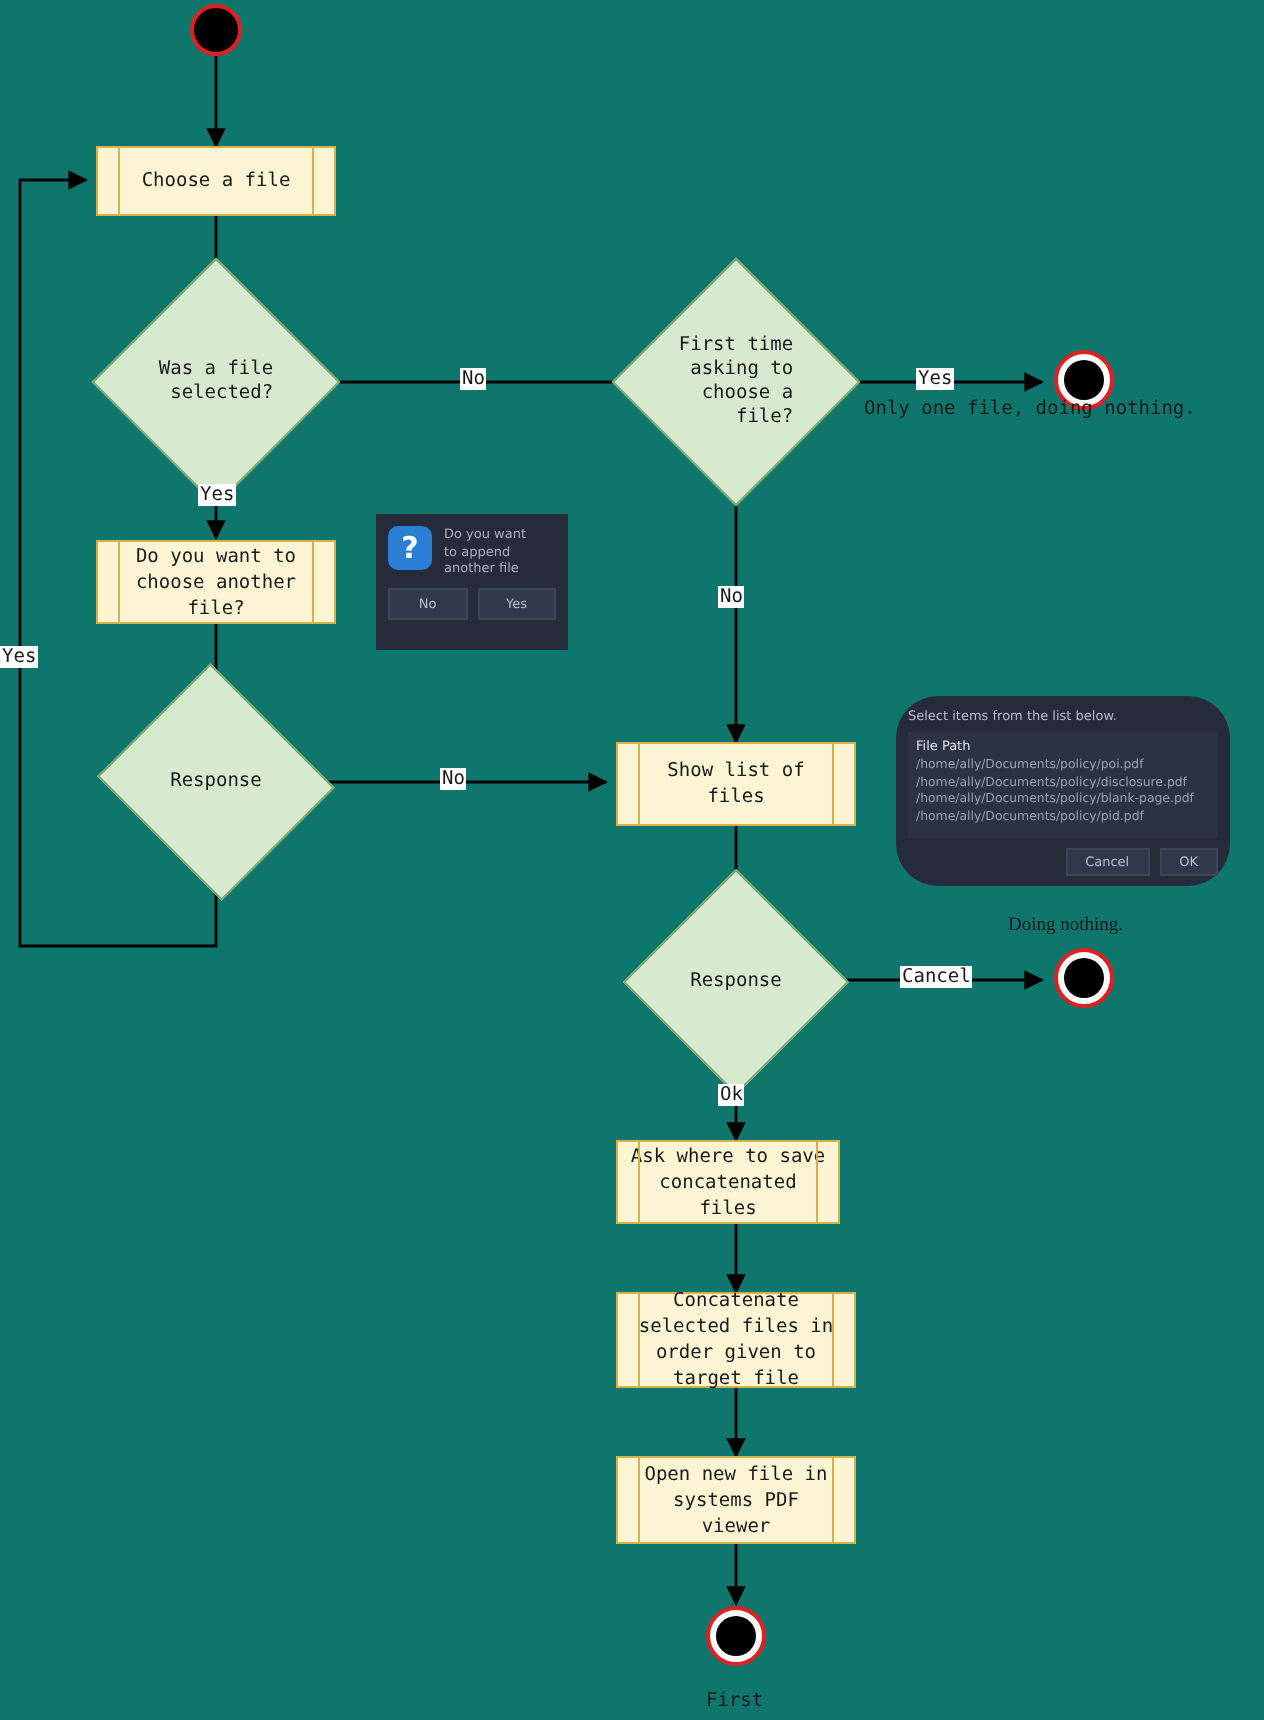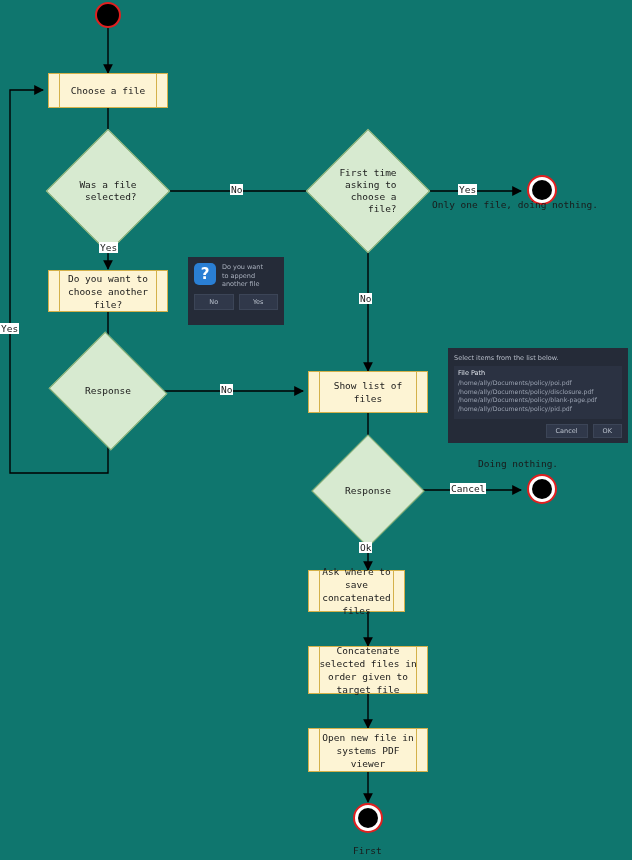--- a/index.html
+++ b/index.html
@@ -152,21 +152,21 @@
     flex: 1;
     background: #30384a;
     border: 1px solid #3c4557;
     color: #b9c0cc;
     font-size: 6.5px;
     text-align: center;
     padding: 3px 0;
     box-sizing: border-box;
   }
 
-  .dlg-list { width: 180px; height: 95px; padding: 6px; }
+  .dlg-list { width: 167px; height: 95px; padding: 6px; border-radius: 21px; }
   .list-head {
     color: #b7bdc9;
     font-size: 6.5px;
     margin-bottom: 4px;
   }
   .list-box {
     background: #2b3242;
     border: 1px solid #39415
 
 2;
@@ -274,21 +274,21 @@
   </div>
 
   <div class="node action" style="left:308px; top:371px; width:120px; height:42px;">Show list of
 files</div>
 
   <div class="decision-wrap" style="left:328px; top:451px; width:80px; height:80px;">
     <div class="dia"></div>
     <div class="dlabel">Response</div>
   </div>
 
-  <div class="node action" style="left:308px; top:570px; width:97px; height:42px;">Ask where to save
+  <div class="node action" style="left:308px; top:570px; width:112px; height:42px;">Ask where to save
 concatenated
 files</div>
 
   <div class="node action" style="left:308px; top:728px; width:120px; height:44px;">Open new file in
 systems PDF
 viewer</div>
 
   <div class="node action" style="left:308px; top:646px; width:120px; height:48px;">Concatenate
 selected files in
 order given to
@@ -317,21 +317,21 @@
   <div class="edge-label" style="left:220px; top:384px;">No</div>
 
   <div class="edge-label" style="left:0px; top:323px;">Yes</div>
 
   <div class="edge-label" style="left:450px; top:483px;">Cancel</div>
 
   <div class="edge-label" style="left:359px; top:542px;">Ok</div>
 
   <div class="free-label" style="left:431px; top:159px;margin-top:40px;">Only one file, doing nothing.</div>
 
-  <div class="free-label" style="left:477px; top:458px;">Doing nothing.</div>
+  <div class="free-label" style="left:503px; top:458px;font-family:Liberation Serif, serif;">Doing nothing.</div>
 
   <div class="free-label" style="left:352px; top:845px;">First</div>
 
   <div class="dlg dlg-append" style="left:188px; top:257px;">
     <div class="append-row">
       <div class="qicon">?</div>
       <div class="append-text">Do you want to append another file</div>
     </div>
     <div class="dlg-btnrow">
       <div class="dlg-btn">No</div>

